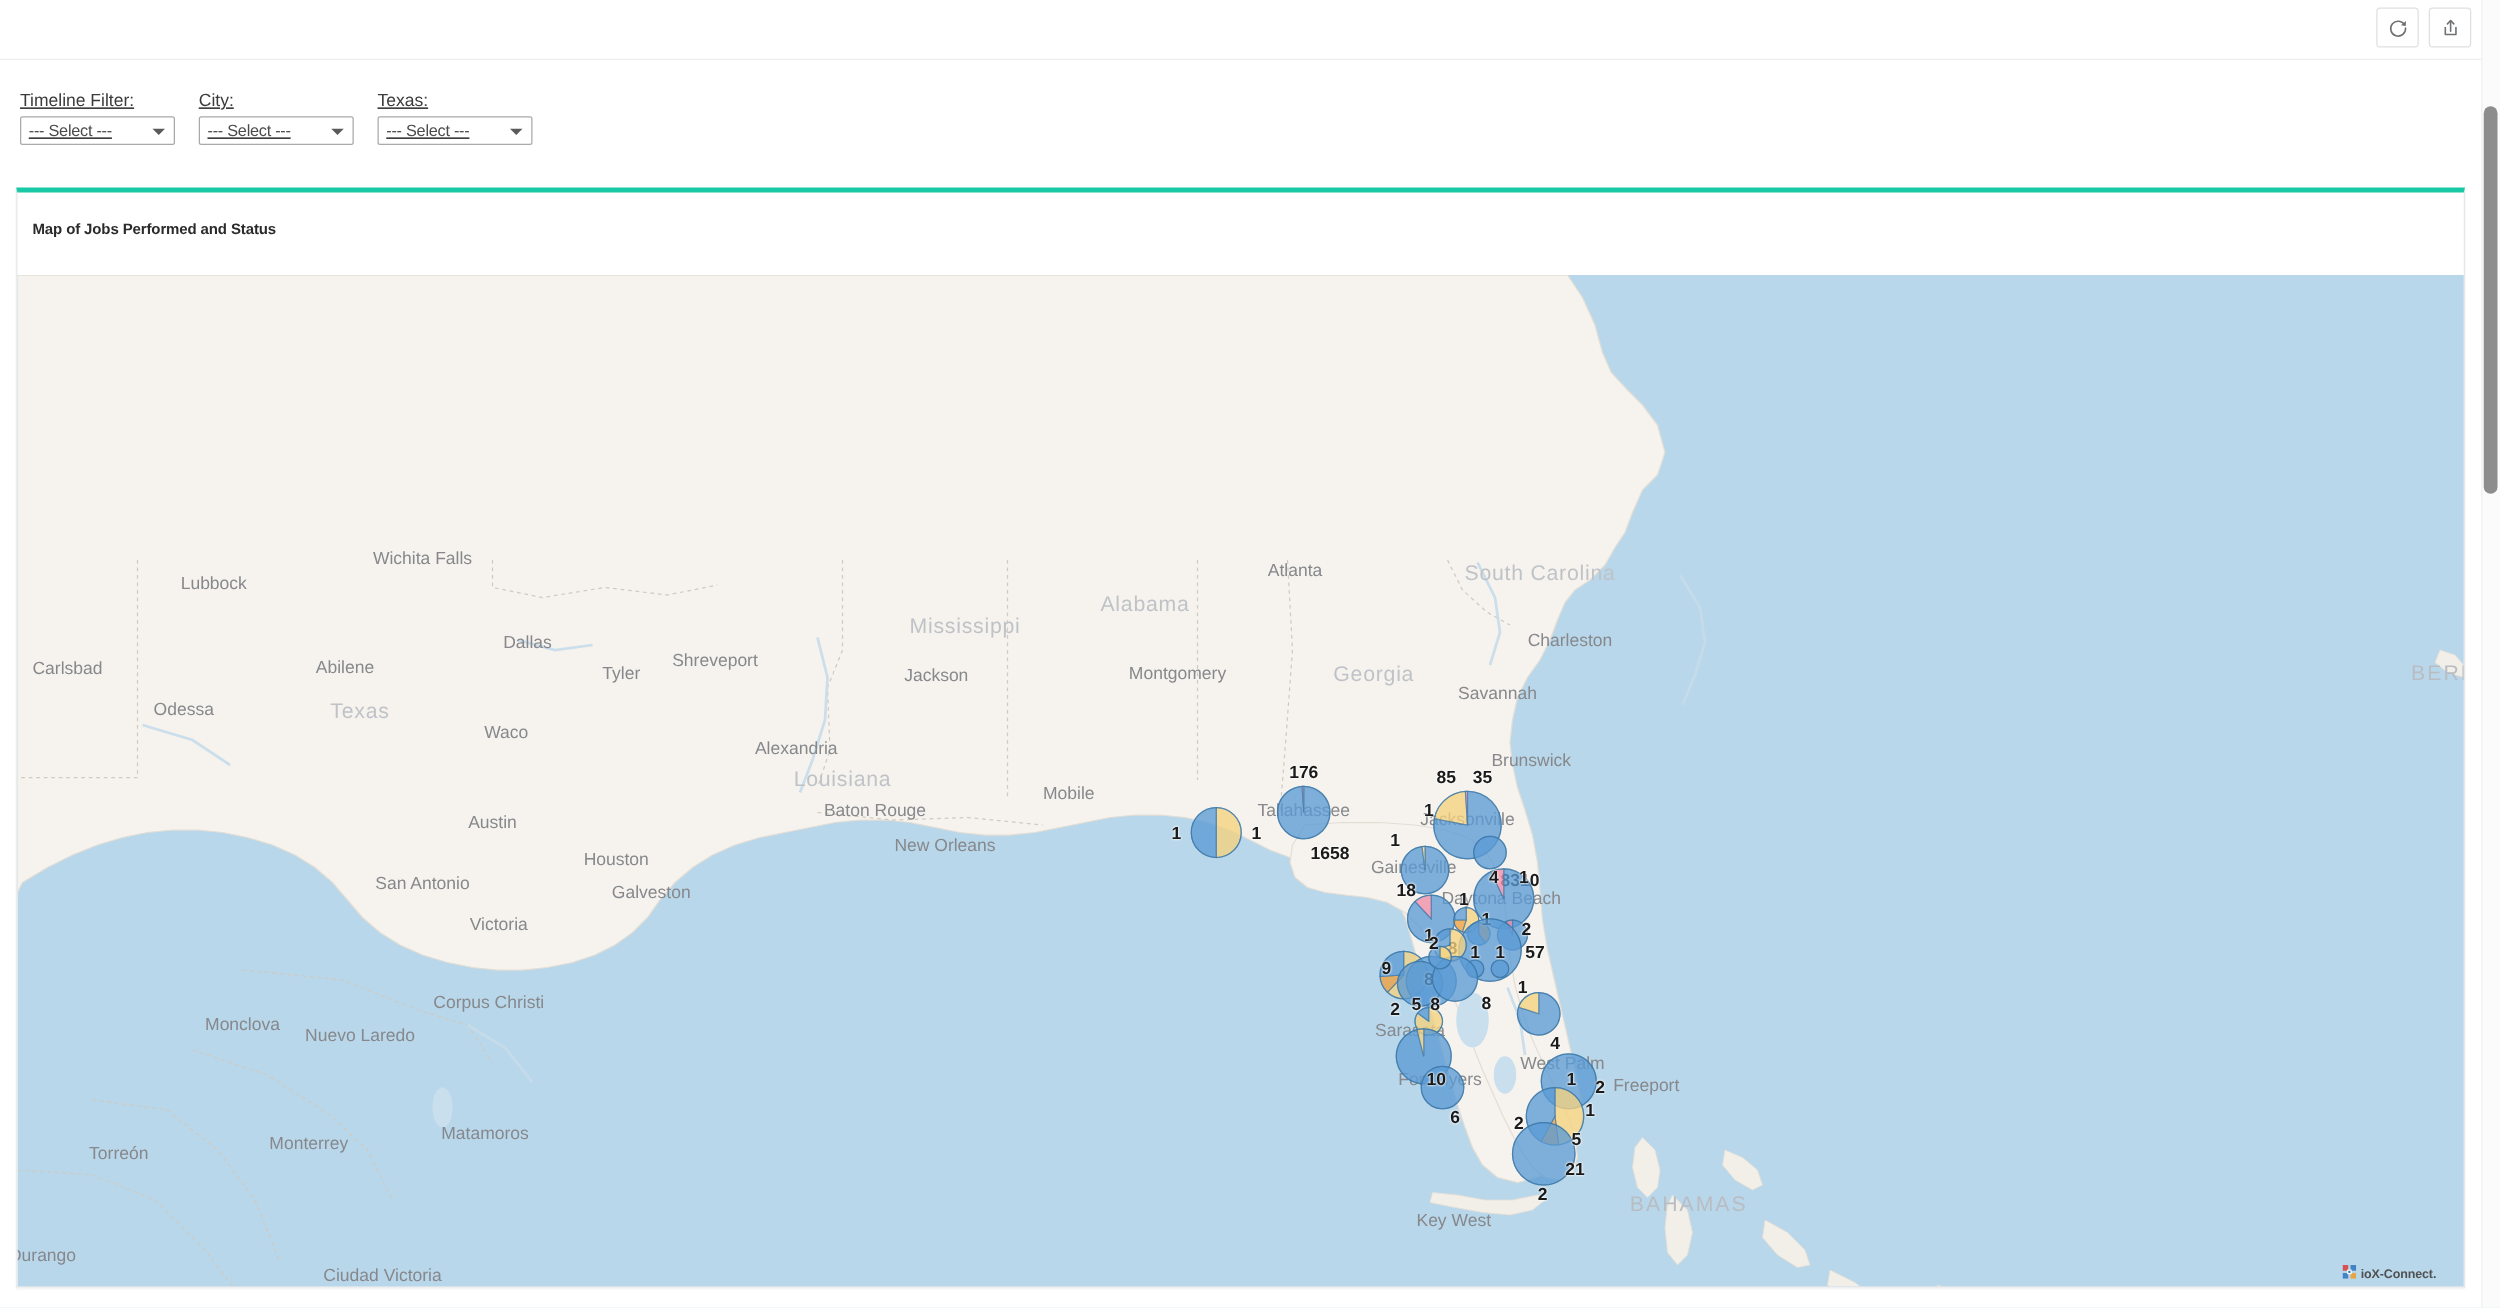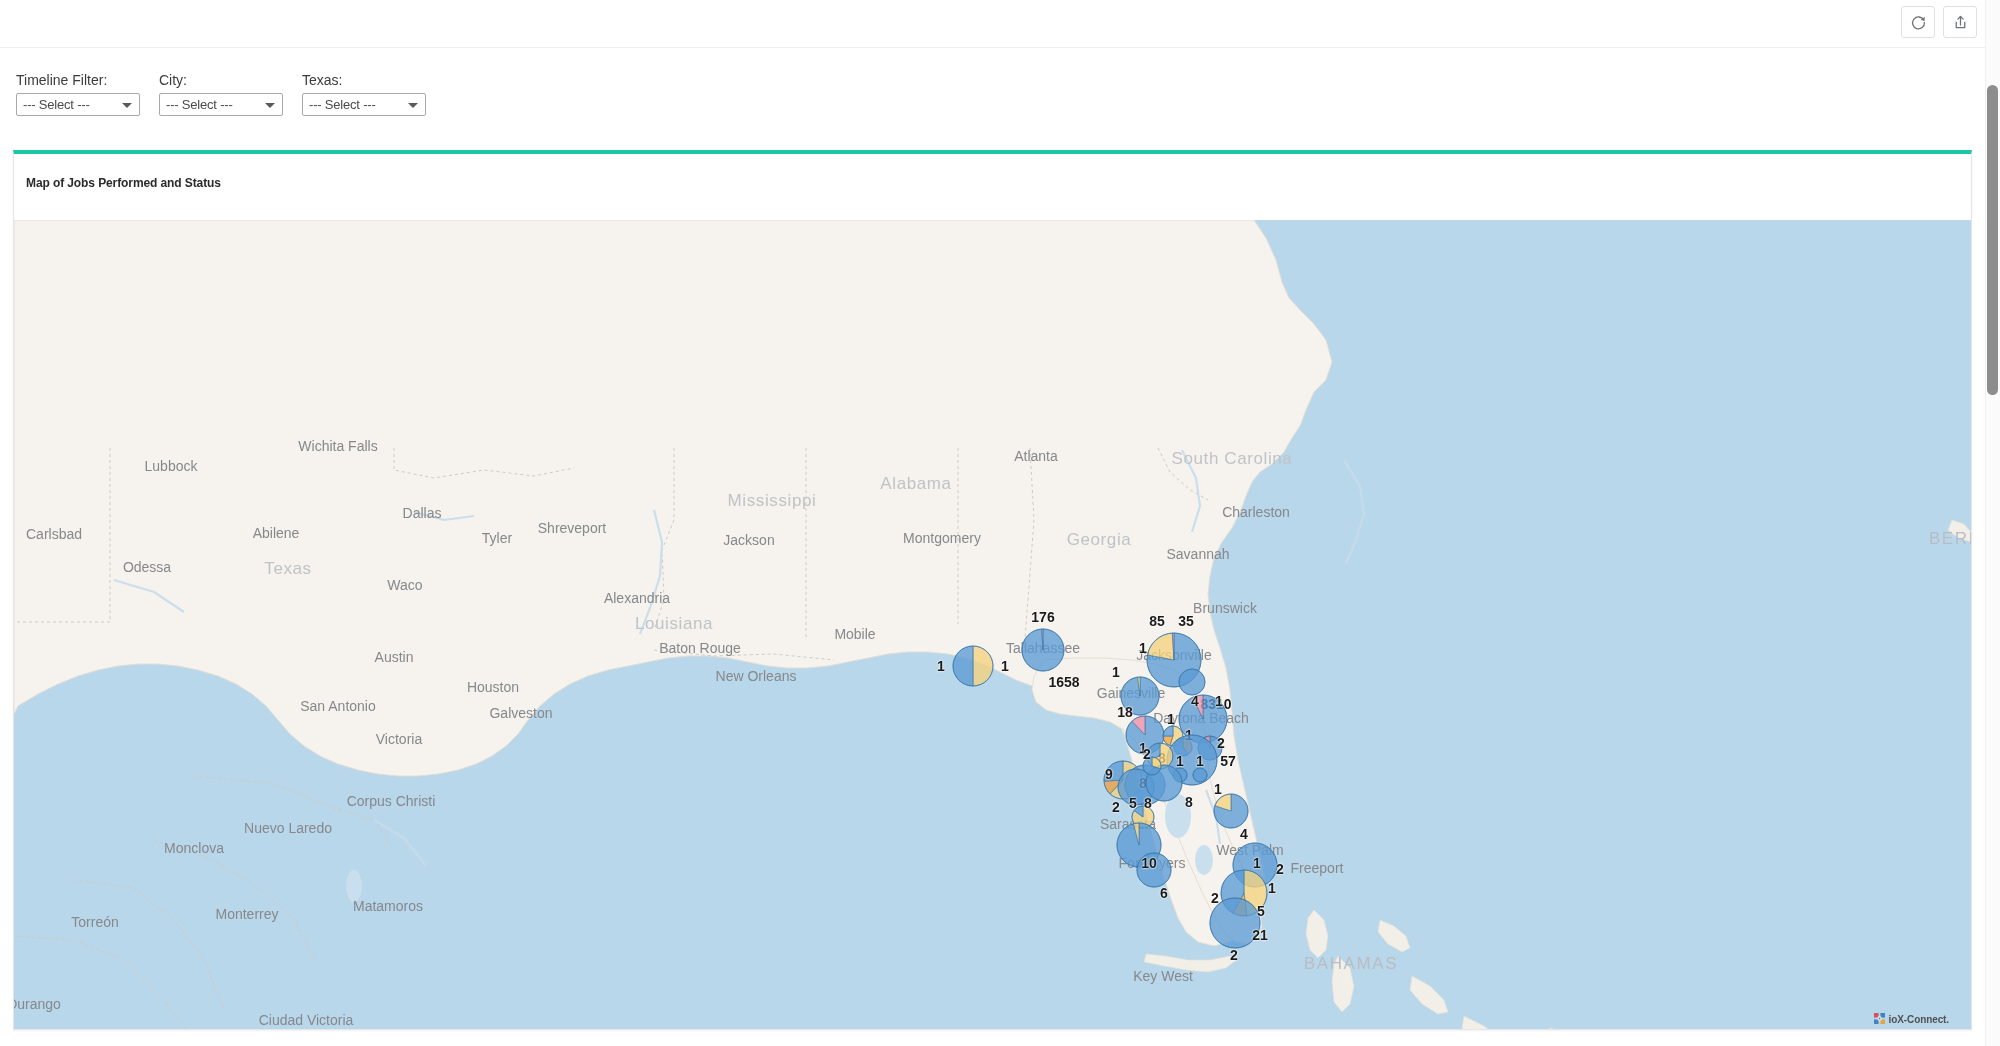--- a/index.html
+++ b/index.html
@@ -40,21 +40,21 @@
   }
   .icon-btn svg { display: block; }
 
   
   .filterbar {
     position: absolute; left: 0; top: 72px;
     width: 1985px; height: 60px;
     padding-left: 16px;
     display: flex; align-items: flex-start; gap: 19px;
   }
-  .filter-group { display: flex; flex-direction: column; }
+  .filter-group { display: flex; flex-direction: column; text-decoration: underline; }
   .filter-label {
     font-size: 14px; color: #3b3b3b; font-weight: 400;
     margin-bottom: 5px; line-height: 16px;
     white-space: nowrap;
   }
   .filter-select {
     position: relative;
     width: 124px; height: 23px;
     border: 1px solid #a9a9a9;
     border-radius: 2px;
@@ -357,21 +357,21 @@
           <div class="map-label city" style="left: 742px; top: 456px;">New Orleans</div>
           <div class="map-label city" style="left: 841px; top: 414px;">Mobile</div>
           <div class="map-label city" style="left: 1211px; top: 388px;">Brunswick</div>
           <div class="map-label city" style="left: 479px; top: 467px;">Houston</div>
           <div class="map-label city" style="left: 380px; top: 437px;">Austin</div>
           <div class="map-label city" style="left: 324px; top: 486px;">San Antonio</div>
           <div class="map-label city" style="left: 507px; top: 493px;">Galveston</div>
           <div class="map-label city" style="left: 385px; top: 519px;">Victoria</div>
           <div class="map-label city" style="left: 377px; top: 581px;">Corpus Christi</div>
           <div class="map-label city" style="left: 274px; top: 580px; margin-top: 28px;">Nuevo Laredo</div>
-          <div class="map-label city" style="left: 180px; top: 628px;">Monclova</div>
+          <div class="map-label city" style="left: 180px; top: 599px;">Monclova</div>
           <div class="map-label city" style="left: 374px; top: 686px;">Matamoros</div>
           <div class="map-label city" style="left: 233px; top: 694px;">Monterrey</div>
           <div class="map-label city" style="left: 81px; top: 702px;">Torreón</div>
           <div class="map-label city" style="left: 20px; top: 784px;">Durango</div>
           <div class="map-label city" style="left: 292px; top: 800px;">Ciudad Victoria</div>
           <div class="map-label city" style="left: 1029px; top: 428px;">Tallahassee</div>
           <div class="map-label city" style="left: 1160px; top: 435px;">Jacksonville</div>
           <div class="map-label city" style="left: 1117px; top: 473px;">Gainesville</div>
           <div class="map-label city" style="left: 1187px; top: 498px;">Daytona Beach</div>
           <div class="map-label city" style="left: 1114px; top: 604px;">Sarasota</div>

